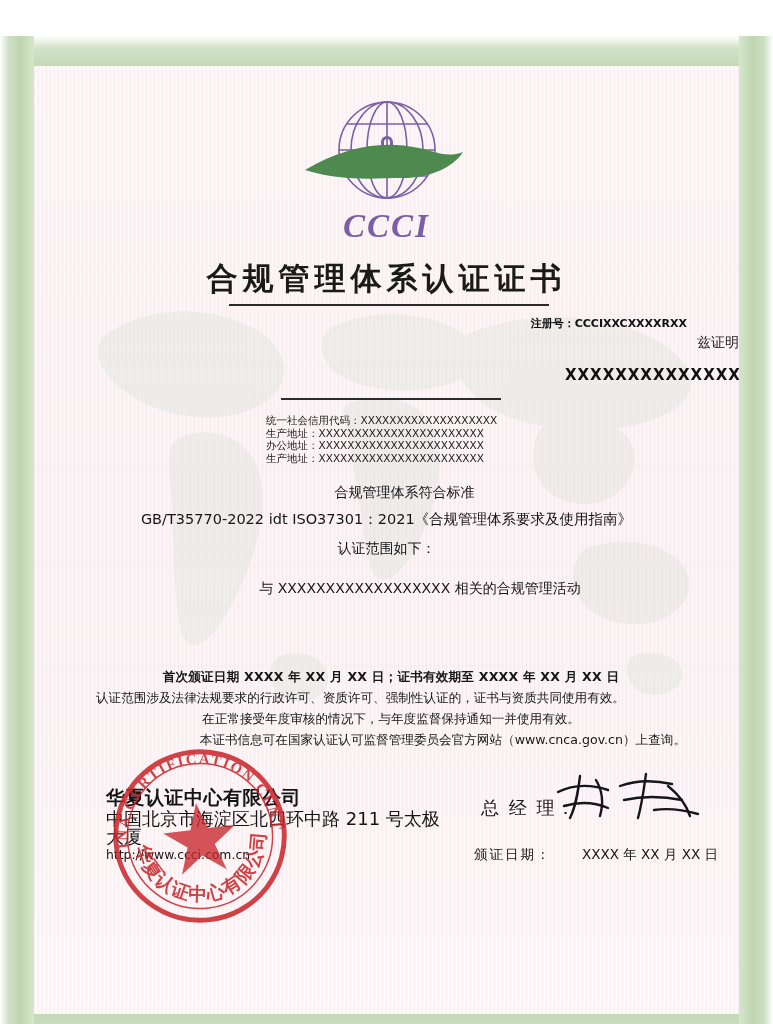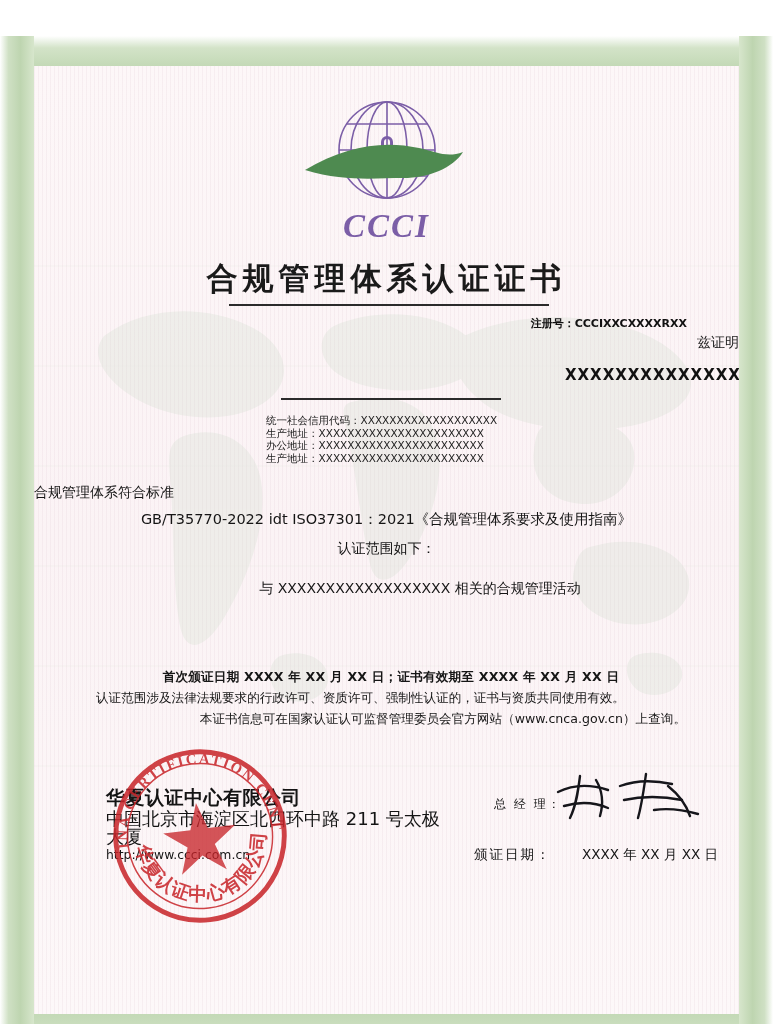--- a/index.html
+++ b/index.html
@@ -148,23 +148,25 @@
     color: #1c1c1c;
     font-family: "DejaVu Sans", sans-serif;
   }
   .details .row { white-space: nowrap; }
   .details .lbl { letter-spacing: 0px; }
 
   .standard-head {
     position: absolute;
     left: 0; top: 418px;
     width: 705px;
+    text-align: center;
     font-size: 14px;
     color: #151515;
     font-family: "DejaVu Sans", sans-serif;
+    padding-left: 18px;
   }
   .standard-line {
     position: absolute;
     left: 0; top: 444px;
     width: 705px;
     text-align: center;
     font-size: 14.5px;
     color: #151515;
     font-family: "DejaVu Sans", sans-serif;
   }
@@ -220,22 +222,22 @@
     font-size: 18px;
     line-height: 18px;
   }
   .issuer-url {
     font-size: 12.4px;
     line-height: 18px;
   }
 
   .manager-label {
     position: absolute;
-    left: 460px; top: 730px;
-    font-size: 12px;
+    left: 447px; top: 730px;
+    font-size: 18px;
     letter-spacing: 2px;
     color: #141414;
     font-family: "DejaVu Sans", sans-serif;
   }
   .signature {
     position: absolute;
     left: 516px; top: 700px;
     width: 170px; height: 60px;
   }
   .issue-date-label {
@@ -348,20 +350,21 @@
     </div>
 
     <div class="standard-head">合规管理体系符合标准</div>
     <div class="standard-line">GB/T35770-2022 idt ISO37301：2021《合规管理体系要求及使用指南》</div>
     <div class="scope-head">认证范围如下：</div>
     <div class="scope-body">与 XXXXXXXXXXXXXXXXXX 相关的合规管理活动</div>
 
     <div class="notes">
       <div class="n1">首次颁证日期 XXXX 年 XX 月 XX 日；证书有效期至 XXXX 年 XX 月 XX 日</div>
       <div class="n2">认证范围涉及法律法规要求的行政许可、资质许可、强制性认证的，证书与资质共同使用有效。</div>
+      <div class="n3">在正常接受年度审核的情况下，与年度监督保持通知一并使用有效。</div>
       <div class="n4">本证书信息可在国家认证认可监督管理委员会官方网站（www.cnca.gov.cn）上查询。</div>
     </div>
 
     <div class="issuer">
       <div class="issuer-name">华夏认证中心有限公司</div>
       <div class="issuer-addr">中国北京市海淀区北四环中路 211 号太极大厦</div>
       <div class="issuer-url">http://www.ccci.com.cn</div>
     </div>
 
     <div class="seal">

